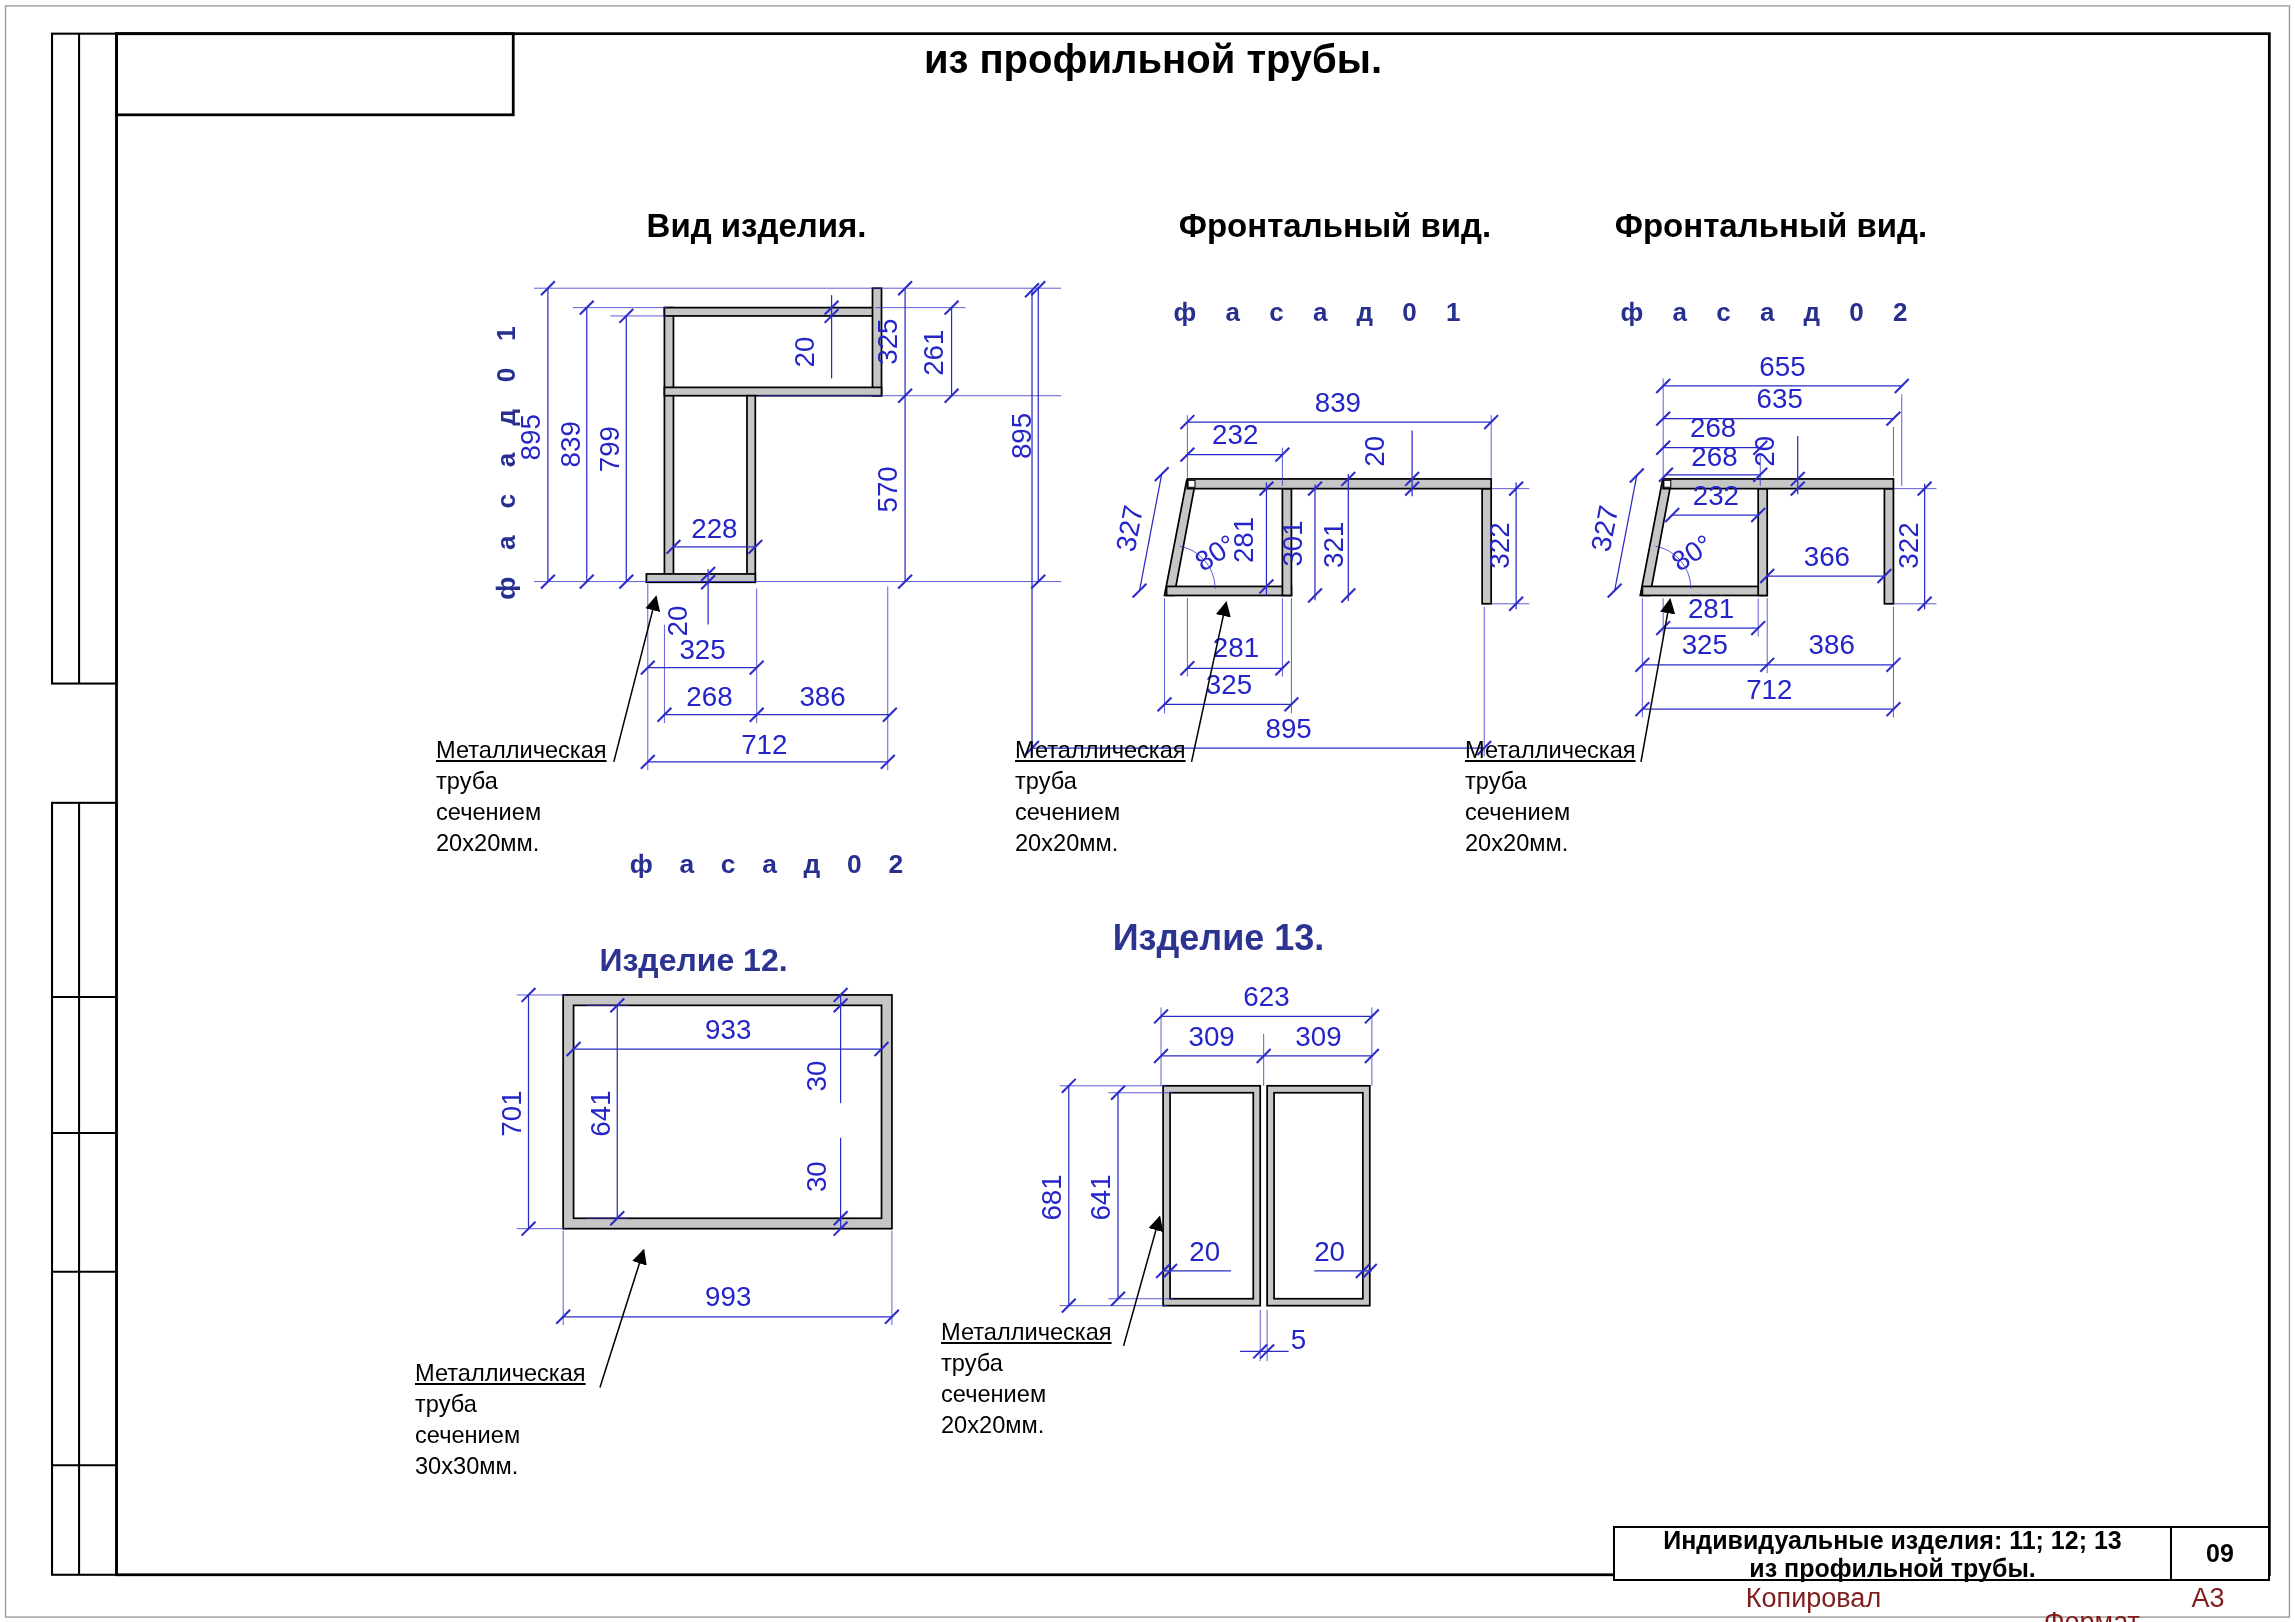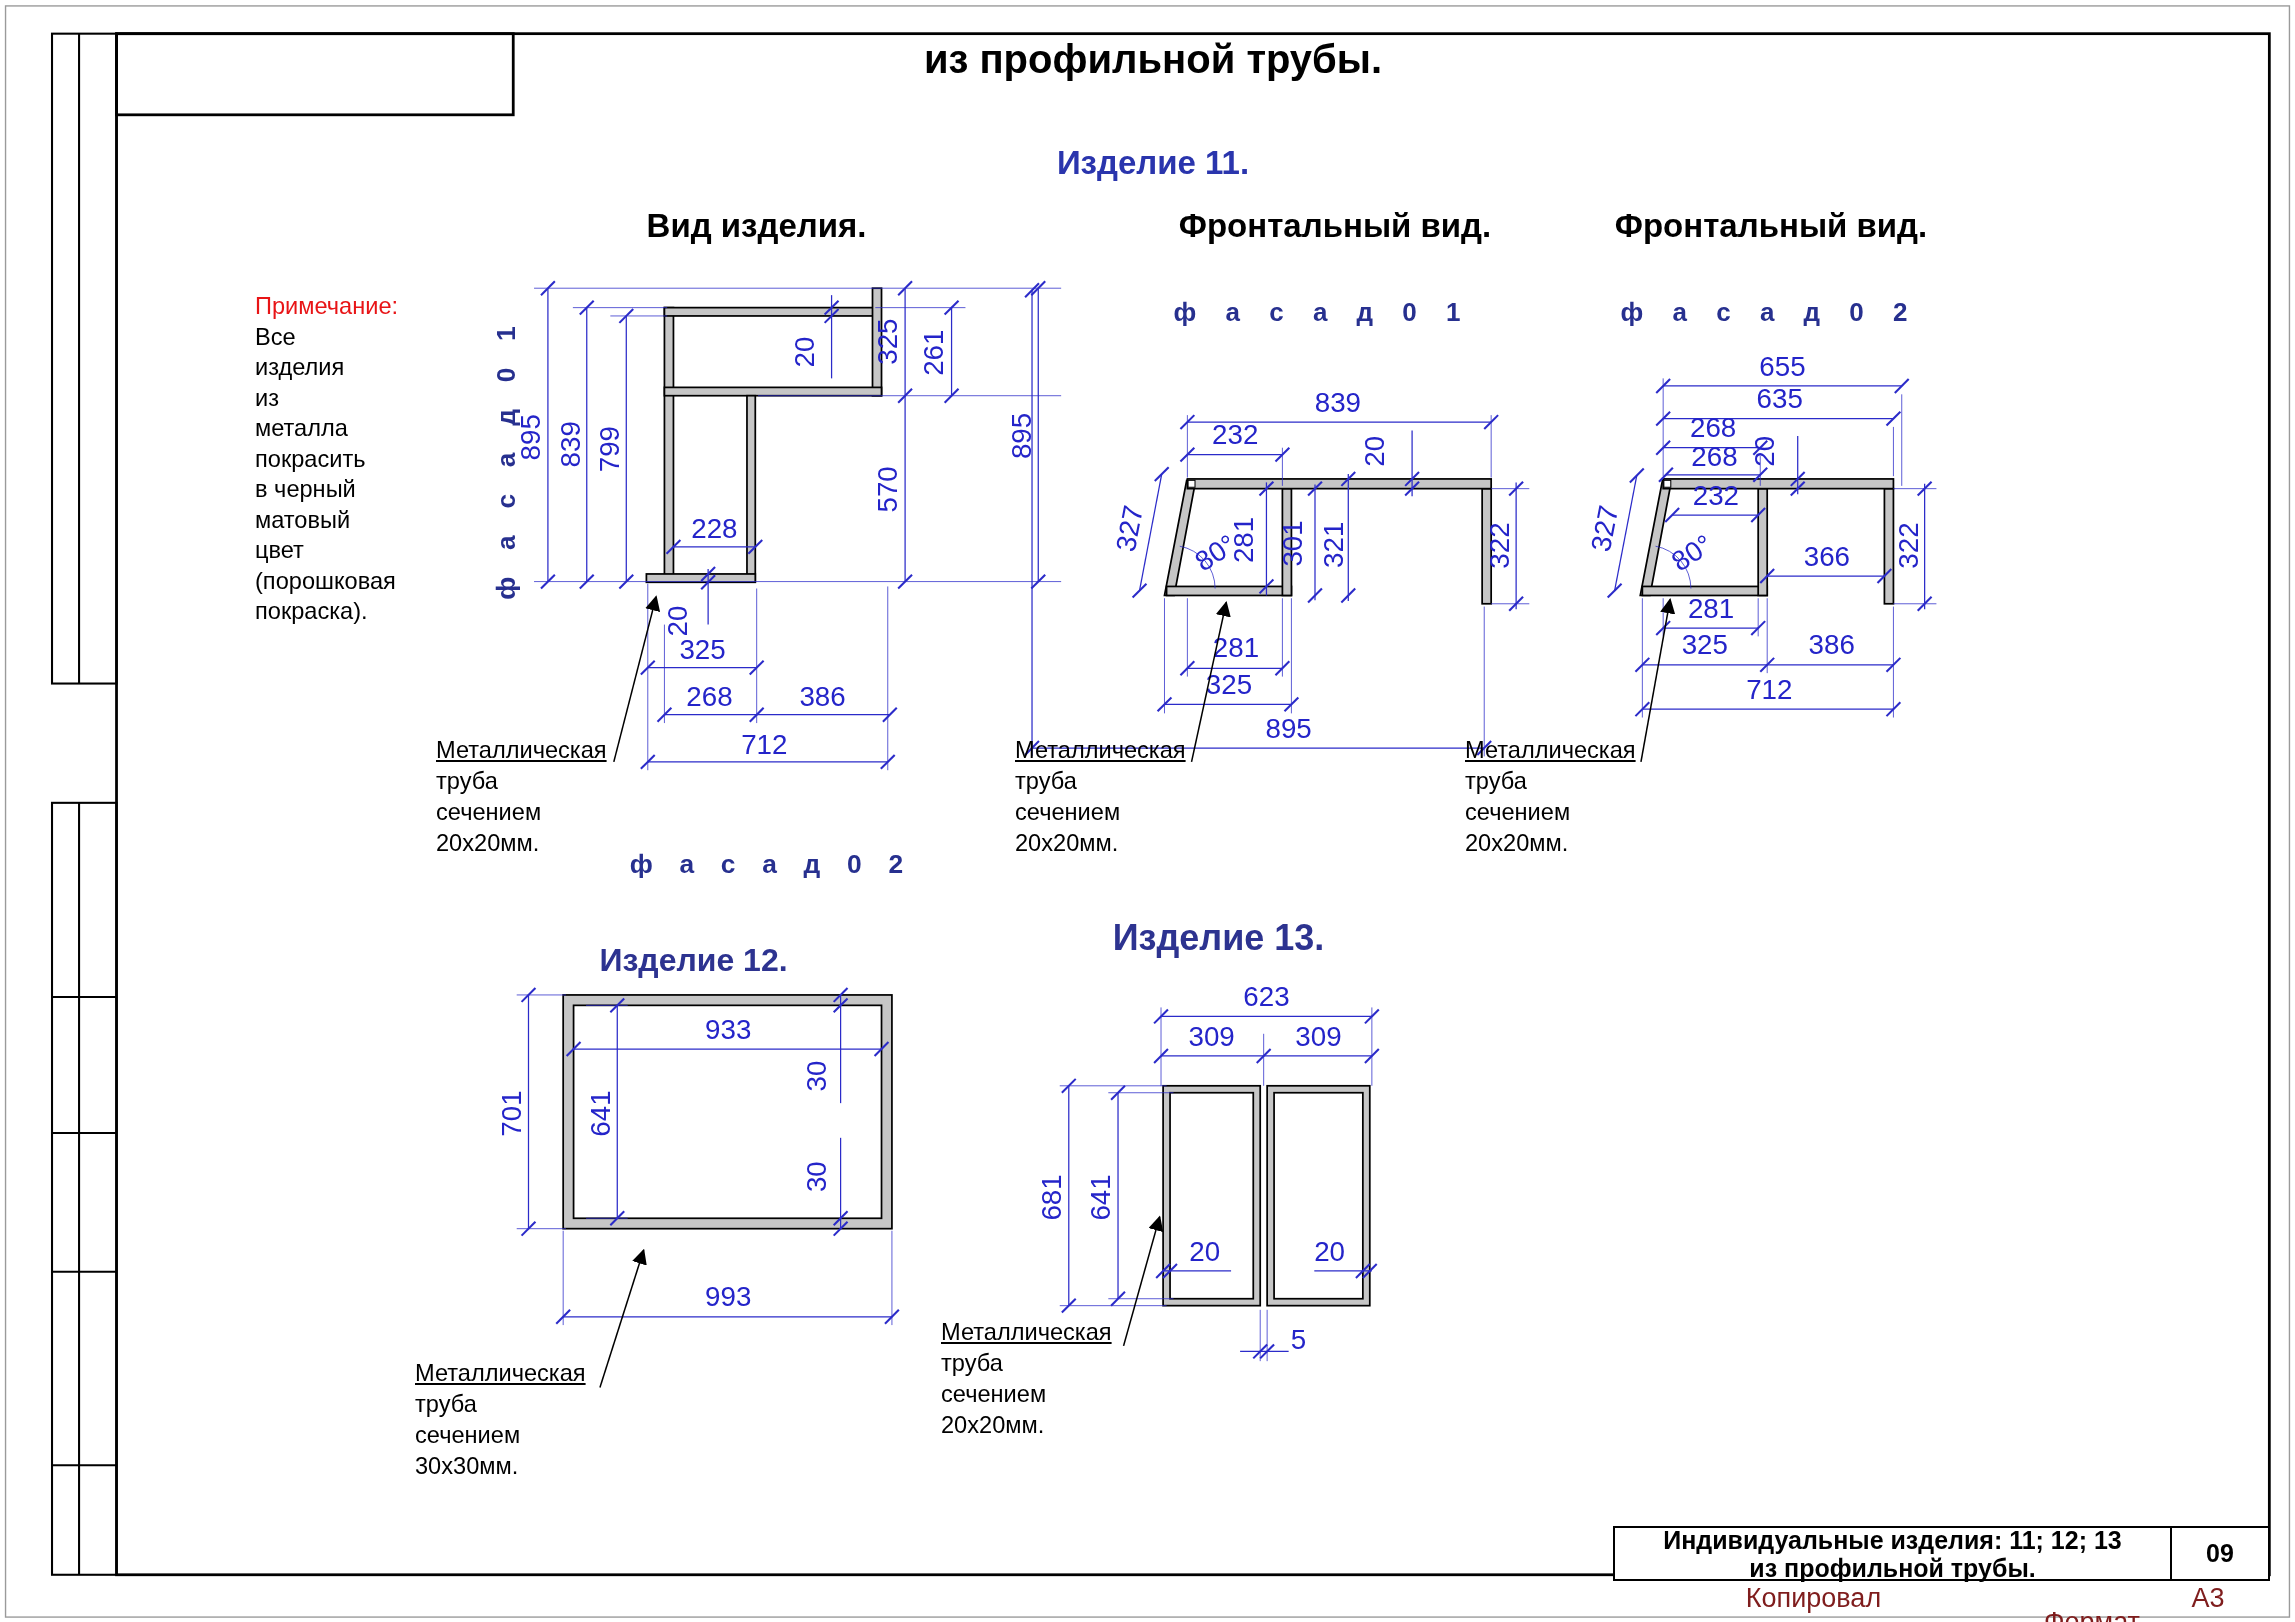--- a/index.html
+++ b/index.html
@@ -381,45 +381,31 @@
     <line class="leader" x1="1718" y1="1098" x2="1768" y2="868" marker-end="url(#arr)"></line>
     <line class="leader" x1="2366" y1="1098" x2="2408" y2="864" marker-end="url(#arr)"></line>
     <line class="leader" x1="865" y1="2000" x2="928" y2="1802" marker-end="url(#arr)"></line>
     <line class="leader" x1="1620" y1="1940" x2="1672" y2="1754" marker-end="url(#arr)"></line>
   </g>
 </svg>
 
 <div class="abs center main-title" style="left:789px;top:36px;width:728px;">
   <div>из профильной трубы.</div>
 </div>
-<div class="abs center item-title" style="left:789px;top:144px;width:728px;">Изделие 11.</div>
 
 <div class="abs center view-title" style="left:583px;top:207px;width:347px;">Вид изделия.</div>
 <div class="abs center view-title" style="left:1127px;top:207px;width:416px;">Фронтальный вид.</div>
 <div class="abs center view-title" style="left:1563px;top:207px;width:416px;">Фронтальный вид.</div>
 
 <div class="abs center fasad-h" style="left:1149px;top:297px;width:347px;">ф а с а д    0 1</div>
 <div class="abs center fasad-h" style="left:1596px;top:297px;width:347px;">ф а с а д    0 2</div>
 
 <div class="abs center item-title" style="left:520px;top:942px;width:347px;font-size:32px;color:#2d3390;">Изделие 12.</div>
 <div class="abs center item-title" style="left:1045px;top:917px;width:347px;font-size:36px;color:#2d3390;">Изделие 13.</div>
 
-<div class="abs note" style="left:255px;top:291px;width:208px;">
-  <div class="hd">Примечание:</div>
-  <div>Все</div>
-  <div>изделия</div>
-  <div>из</div>
-  <div>металла</div>
-  <div>покрасить</div>
-  <div>в черный</div>
-  <div>матовый</div>
-  <div>цвет</div>
-  <div>(порошковая</div>
-  <div>покраска).</div>
-</div>
 
 <div class="abs callout" style="left:436px;top:735px;">
   <div class="u">Металлическая</div>
   <div>труба</div>
   <div>сечением</div>
   <div>20х20мм.</div>
 </div>
 <div class="abs callout" style="left:1015px;top:735px;">
   <div class="u">Металлическая</div>
   <div>труба</div>

